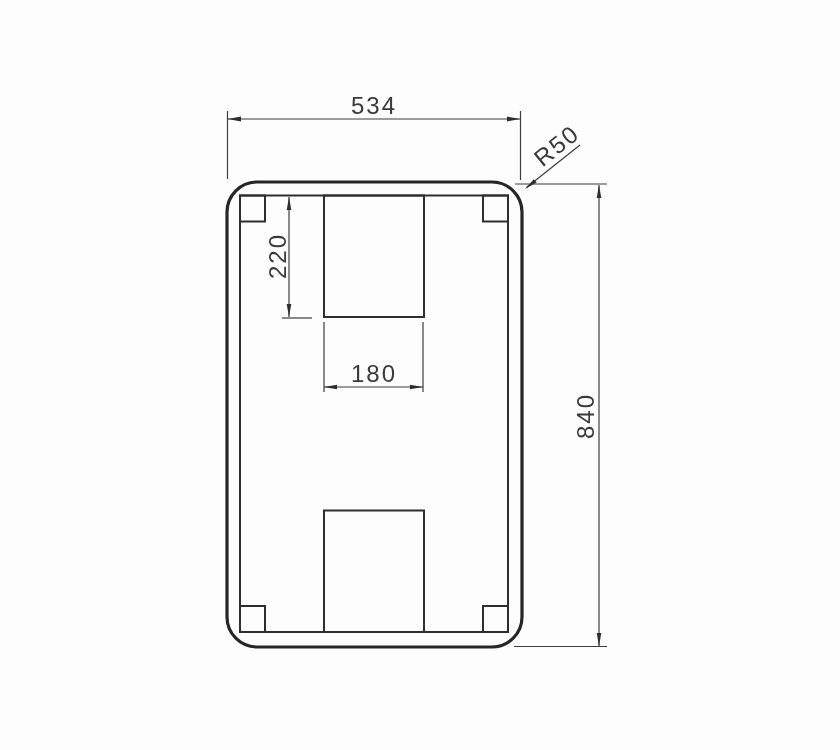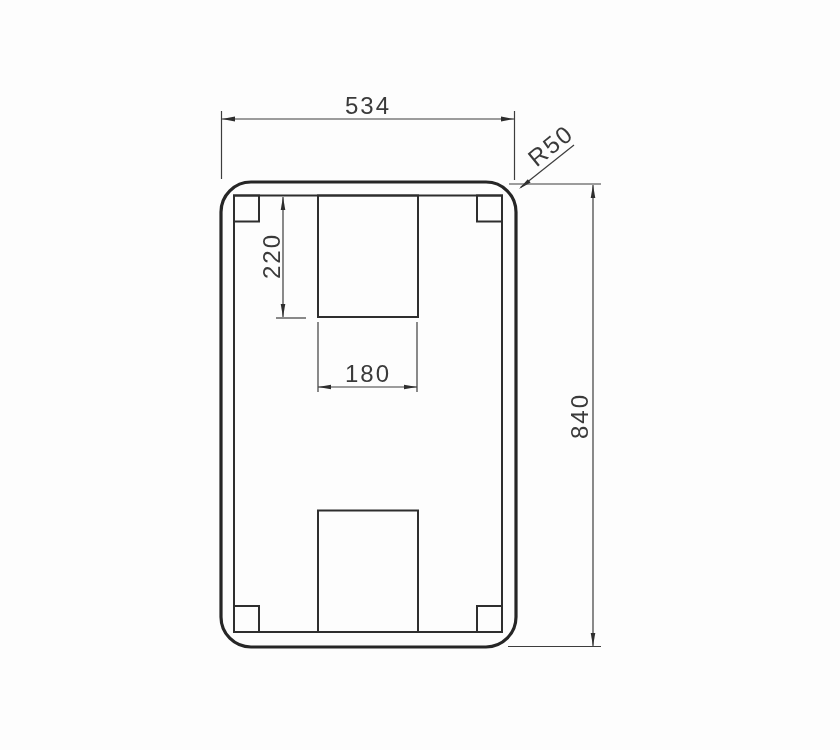--- a/index.html
+++ b/index.html
@@ -2,21 +2,21 @@
 <html><head>
 <meta charset="utf-8">
 <style>
   html,body{margin:0;padding:0;}
   body{
     width:840px;height:750px;
     background:#fdfdfd;
     font-family:"Liberation Sans", sans-serif;
     overflow:hidden;
   }
-  .canvas{position:relative;width:736px;height:750px;}
+  .canvas{position:relative;width:736px;height:750px;margin-left:6px;}
   svg{display:block;}
   .outline-thick{fill:none;stroke:#262626;stroke-width:3.2;stroke-linejoin:round;}
   .outline-med{fill:none;stroke:#2e2e2e;stroke-width:2;stroke-linejoin:miter;}
   .dim-line{fill:none;stroke:#3d3d3d;stroke-width:1.2;}
   .arrow{fill:#2e2e2e;stroke:none;}
   .dim-text{
     fill:#3a3a3a;
     font-family:"Liberation Sans", sans-serif;
     font-size:24px;
     letter-spacing:2px;

